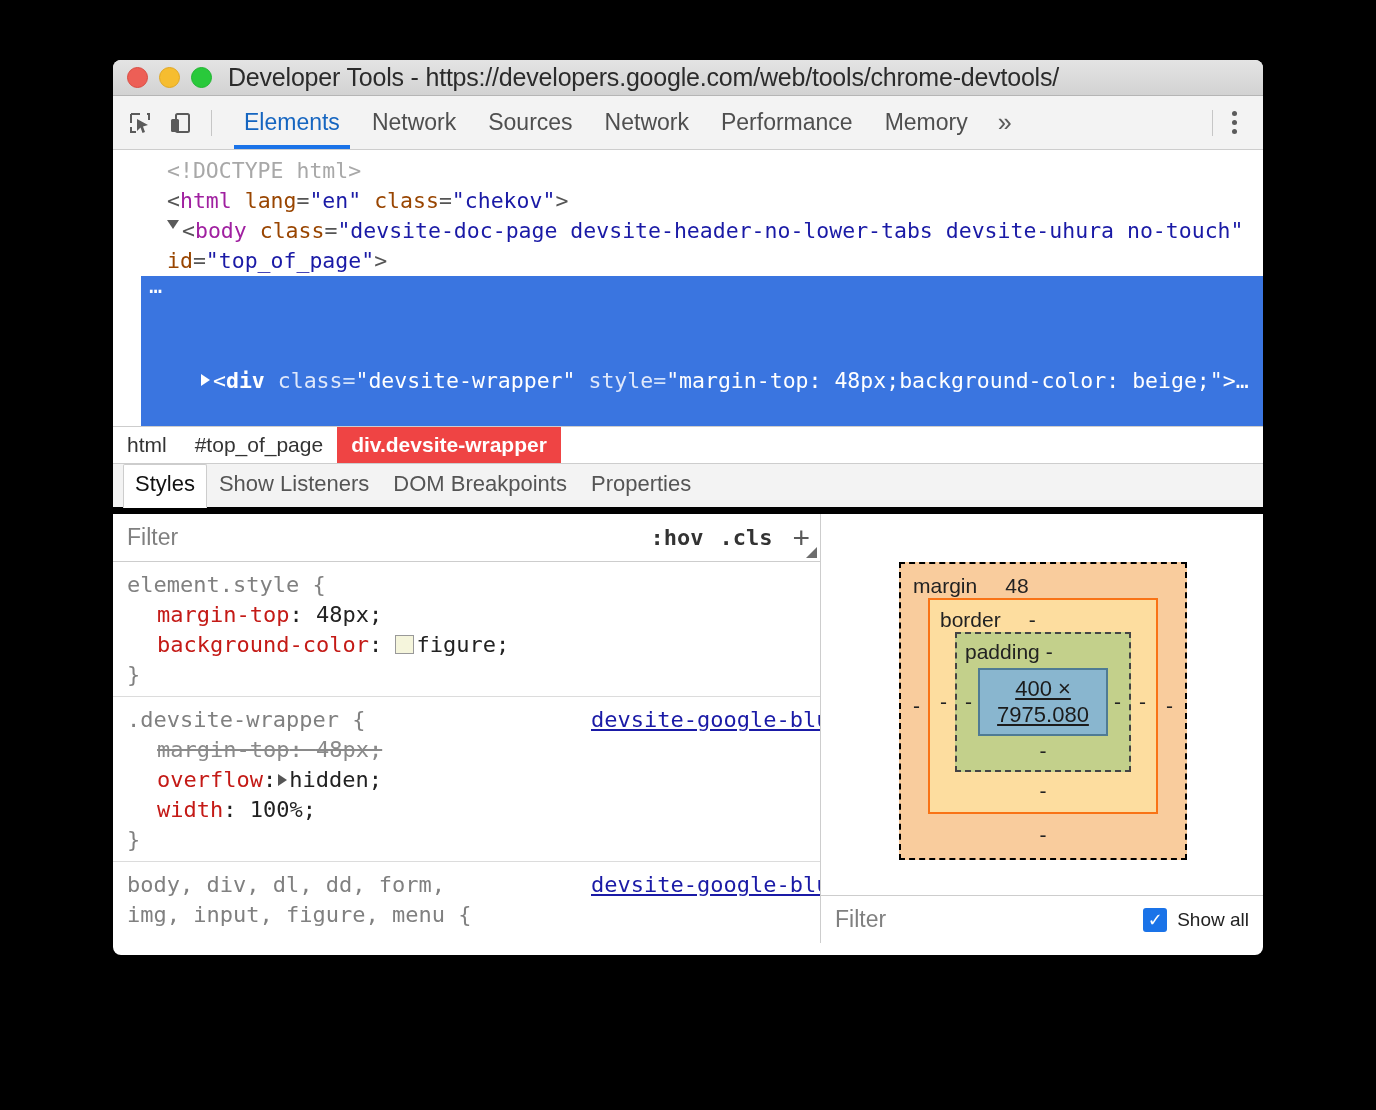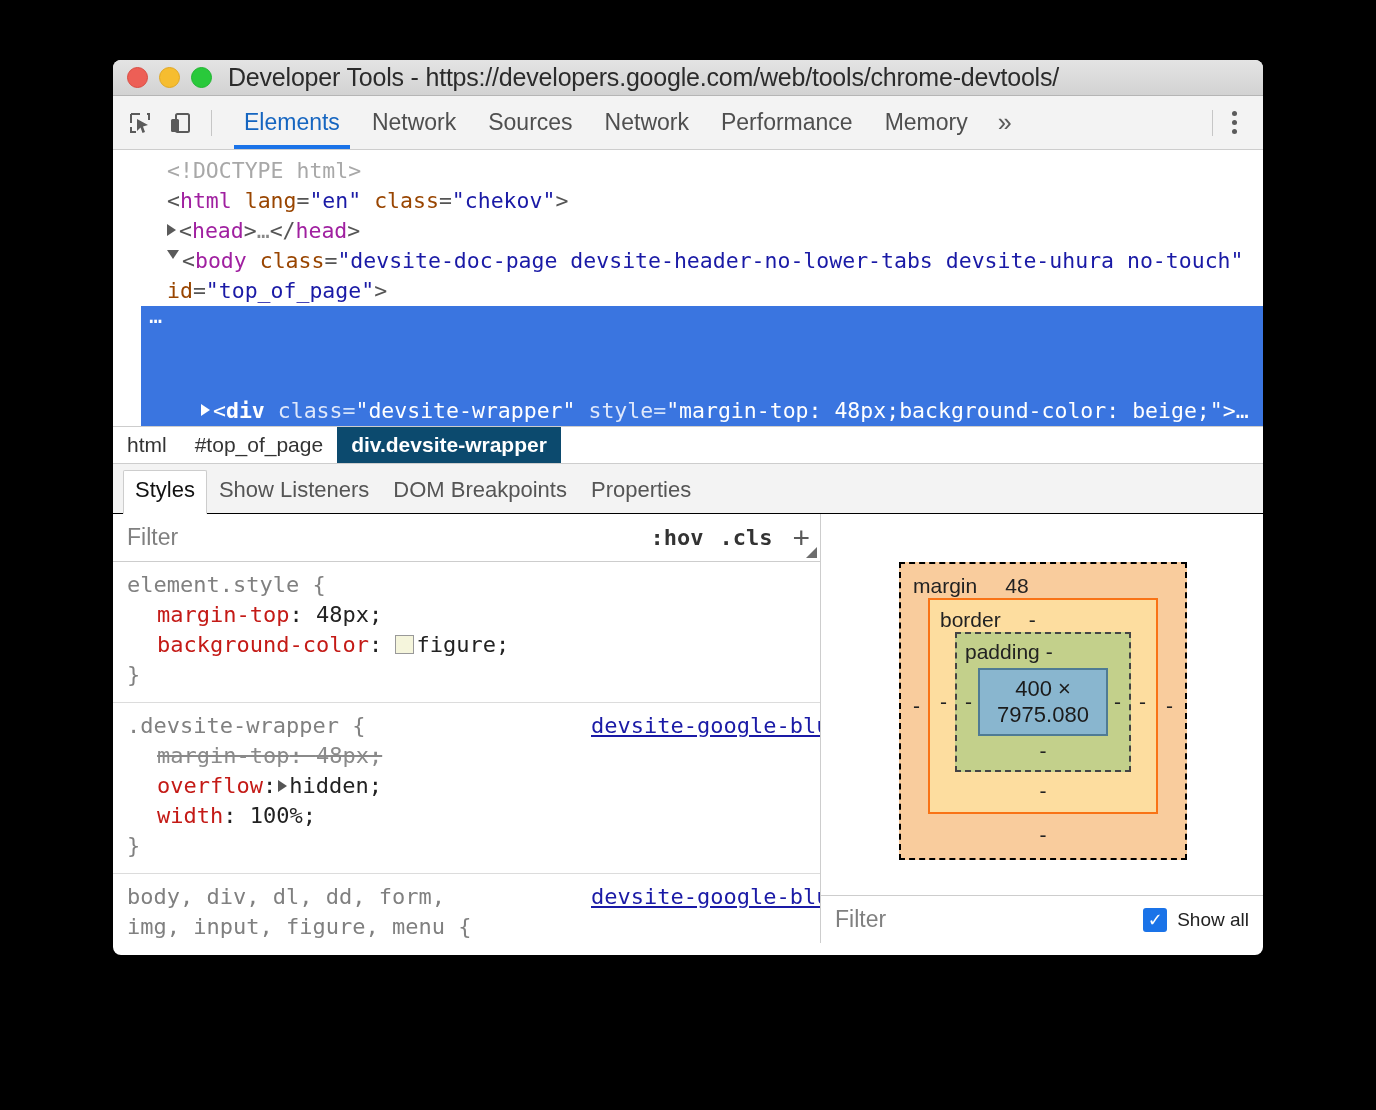--- a/index.html
+++ b/index.html
@@ -138,27 +138,27 @@
     box-sizing: border-box;
   }
   .crumb {
     display: flex; align-items: center;
     padding: 0 14px;
     font-size: 21px;
     color: #333;
     white-space: nowrap;
     font-family: "Liberation Sans", sans-serif;
   }
-  .crumb.active { background: #0c4a6e; color: #ffffff; font-weight: bold; }
+  .crumb.active { background: #ef4444; color: #ffffff; font-weight: bold; }
 
   
   .sidetabs {
     height: 50px;
     background: #f3f3f3;
-    border-bottom: 1px solid #000000;
+    border-bottom: 7px solid #000000;
     display: flex;
     align-items: flex-end;
     padding-left: 10px;
     box-sizing: border-box;
   }
   .sidetab {
     font-size: 22px;
     color: #555;
     padding: 6px 12px 10px 12px;
     white-space: nowrap;
@@ -204,21 +204,21 @@
     font-weight: bold;
     color: #333;
   }
   .plus { font-size: 30px; color: #5a5a5a; line-height: 1; padding-left: 4px; }
   .corner-tri { position: absolute; right: 3px; bottom: 3px; width: 0; height: 0; border-right: 11px solid #6d6d6d; border-top: 11px solid transparent; }
 
   .css-block {
     font-family: "DejaVu Sans Mono", monospace;
     font-size: 22px;
     line-height: 30px;
-    padding: 8px 0 12px 0;
+    padding: 8px 0 6px 0;
     border-bottom: 1px solid #dcdcdc;
     position: relative;
   }
   .css-line { white-space: pre; padding-left: 14px; }
   .css-line.indent { padding-left: 44px; }
   .selector { color: #808080; }
   .prop { color: #c41a16; }
   .val { color: #222; }
   .struck { text-decoration: line-through; color: #8a8a8a; }
   .struck .prop { color: #8a8a8a; }
@@ -266,20 +266,21 @@
   }
   .content-box {
     background: #89b6cf;
     border: 2px solid #4f7b94;
     box-sizing: border-box;
     font-size: 22px;
     color: #1b1b1b;
     text-align: center;
     padding: 6px 8px;
     margin: 4px 0;
+    text-decoration: underline;
   }
   .side-row { display: flex; align-items: center; justify-content: space-between; }
   .dash { font-size: 21px; color: #222; }
 
   .metrics-filter {
     position: absolute;
     left: 0; right: 0; bottom: 0;
     height: 48px;
     border-top: 1px solid #cdcdcd;
     display: flex;
@@ -348,21 +349,20 @@
           <i></i>
         </span>
     </div>
   </div>
 
   <div class="dom-tree">
     <div class="dom-line"><span class="doctype">&lt;!DOCTYPE html&gt;</span></div>
 
     <div class="dom-line"><span class="punct">&lt;</span><span class="tagname">html</span> <span class="attrname">lang</span><span class="punct">=</span><span class="attrval">"en"</span> <span class="attrname">class</span><span class="punct">=</span><span class="attrval">"chekov"</span><span class="punct">&gt;</span></div>
 
-    <div class="dom-line ind1"><span class="tri"></span><span class="punct">&lt;</span><span class="tagname">head</span><span class="punct">&gt;</span><span class="ellip">…</span><span class="punct">&lt;/</span><span class="tagname">head</span><span class="punct">&gt;</span></div>
 
     <div class="dom-line ind1"><span class="tri down"></span><span class="punct">&lt;</span><span class="tagname">body</span> <span class="attrname">class</span><span class="punct">=</span><span class="attrval">"devsite-doc-page devsite-header-no-lower-tabs devsite-uhura no-touch"</span></div>
     <div class="dom-line" style="padding-left:26px;"><span class="attrname">id</span><span class="punct">=</span><span class="attrval">"top_of_page"</span><span class="punct">&gt;</span></div>
 
     <div class="dom-line sel">
       <span class="dots">⋯</span>
       <span class="selbody"><span class="tri w"></span><span class="punct">&lt;</span><span class="tagname">div</span> <span class="attrname">class</span><span class="eq">=</span><span>"devsite-wrapper"</span> <span class="attrname">style</span><span class="eq">=</span><span>"margin-top: 48px;background-color: beige;"</span><span class="punct">&gt;</span><span class="ellip">…</span></span>
       
     </div>
 

